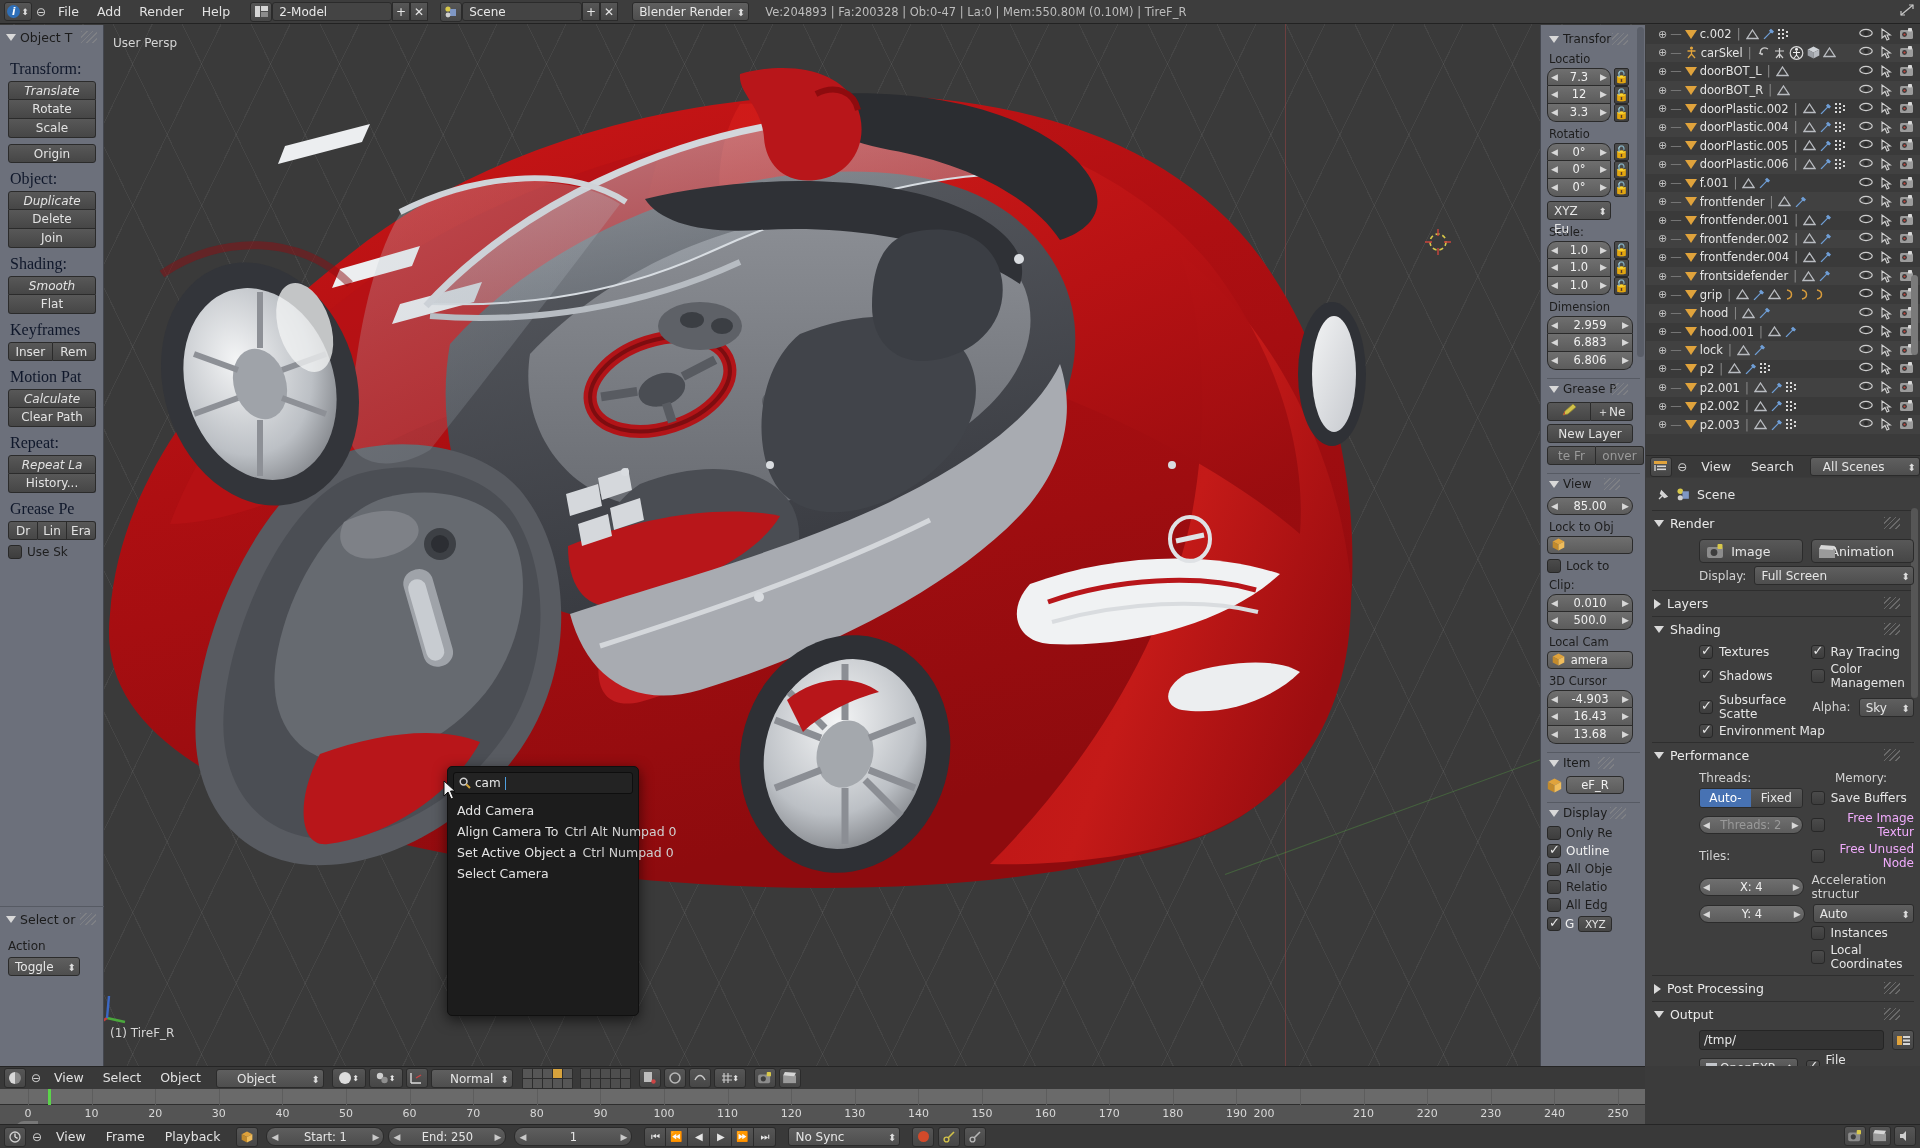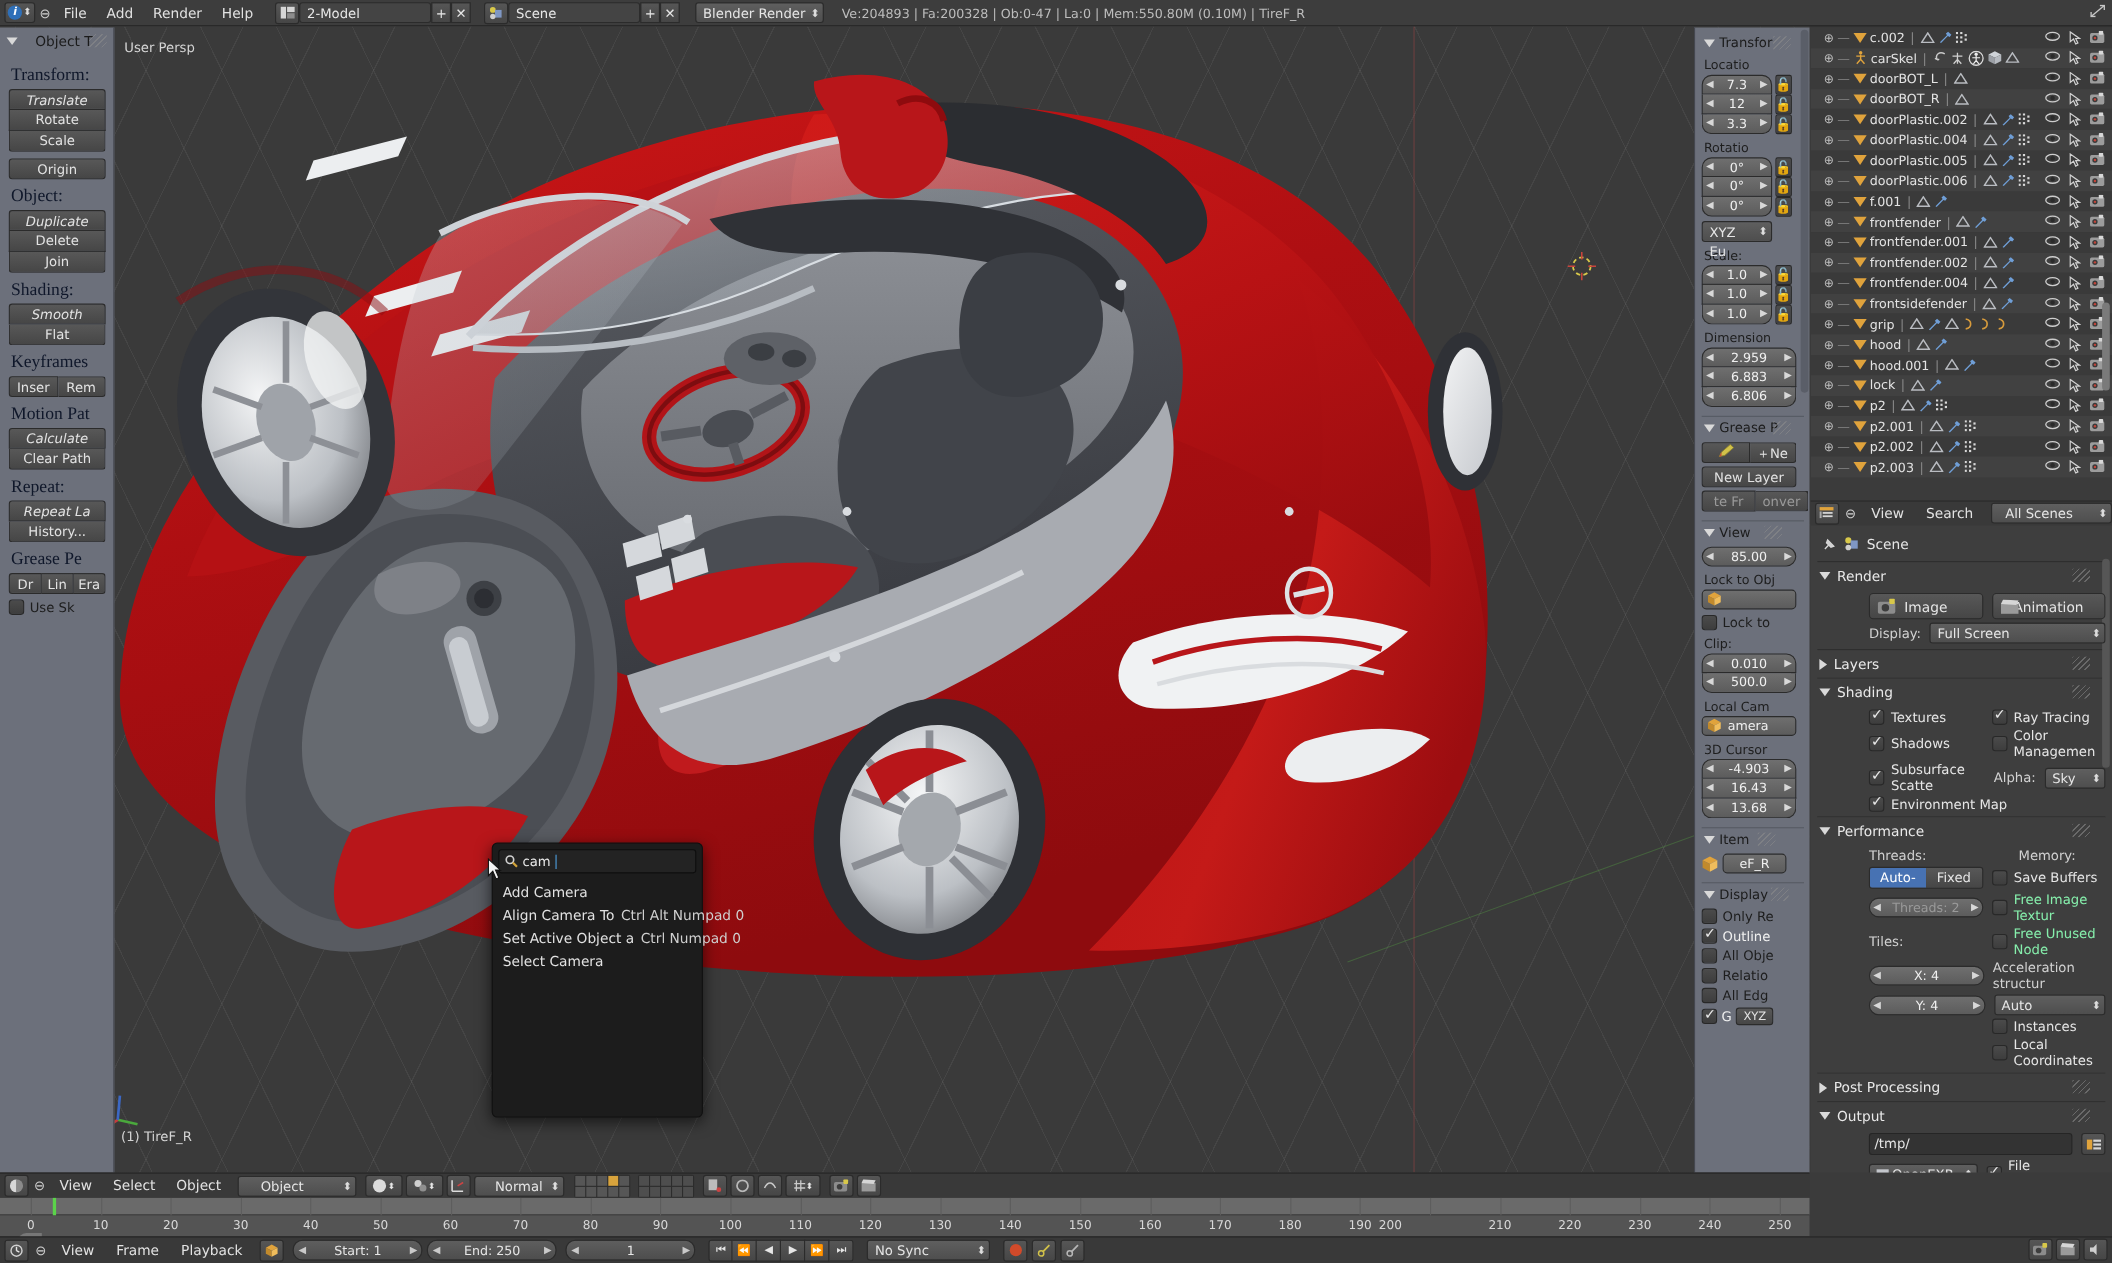--- a/index.html
+++ b/index.html
@@ -86,21 +86,21 @@
            background:#1c1c1c; border:1px solid #101010; border-radius:5px; box-shadow:0 4px 14px rgba(0,0,0,.6); padding:5px;}
   #popup .srch { height:22px; background:#232323; border:1px solid #0e0e0e; border-radius:3px; display:flex; align-items:center; padding:0 5px; gap:4px;}
   #popup .srch .txt{ color:#e8e8e8; font-size:12px;}
   #popup .caret{ width:1px; height:13px; background:#4f9fe0; display:inline-block;}
   #popup .row { display:flex; font-size:12.5px; color:#e2e2e2; line-height:21px; padding:0 4px; white-space:nowrap;}
   #popup .row .sc{ color:#cfcfcf; margin-left:6px;}
   #mousecursor { position:absolute; left:443px; top:756px; width:14px; height:20px; }
 
   
   #ltool { position:absolute; left:0; top:25px; width:104px; height:1041px; background:#6c707b; border-right:1px solid #44474f;}
-  #ltool .hdr { display:flex; align-items:center; gap:16px; padding:5px 4px 8px 6px; position:relative;}
+  #ltool .hdr { display:flex; align-items:center; gap:4px; padding:5px 4px 8px 6px; position:relative;}
   #ltool .grp { padding:0 8px 0 8px; }
   #ltool .grptitle { font-size:16px; color:#0f172a; margin:7px 0 3px 2px;font-family:Liberation Serif, serif;}
   #ltool .b { width:88px; }
   #ltool .bstack .b { border-radius:0; }
   #ltool .bstack .b:first-child { border-radius:3px 3px 0 0;font-style:italic; }
   #ltool .bstack .b:last-child { border-radius:0 0 3px 3px; }
   #ltool .bstack .b:not(:first-child){ border-top:none; }
   #ltool .brow { display:flex; width:88px; }
   #ltool .brow .b { border-radius:0; flex:1 1 0; min-width:0; }
   #ltool .brow .b:first-child{ border-radius:3px 0 0 3px;}
@@ -137,21 +137,21 @@
   .tri-mesh { width:0;height:0;border-left:6px solid transparent;border-right:6px solid transparent;border-top:9px solid #e0a33c;}
   #outhdr { position:absolute; left:1646px; top:455px; width:274px; height:22px; background:#393939; display:flex; align-items:center; gap:4px; padding-left:4px; border-top:1px solid #2a2a2a;}
 
   
   #props { position:absolute; left:1646px; top:478px; width:274px; height:588px; background:#3e3e3e; padding:4px 6px 0 6px; overflow:hidden;}
   #props .breadcrumb{ display:flex; align-items:center; gap:6px; padding:5px 2px 8px 4px; font-size:12.5px;}
   #props .sechdr{ display:flex; align-items:center; gap:6px; font-size:12.5px; color:#e9e9e9; padding:5px 0 5px 2px; position:relative;}
   #props .row{ display:flex; align-items:center; gap:8px; margin:3px 0;padding-left:47px;}
   #props .bigbtn{ flex:1 1 0; height:24px; line-height:23px; background:linear-gradient(#585858,#464646); border:1px solid #2b2b2b; border-radius:4px; text-align:center; font-size:12.5px; position:relative;}
   #props .ck{ display:flex; align-items:center; gap:6px; font-size:12px; width:128px;}
-  #props .ck.dim span{ color:#86efac;}
+  #props .ck.dim span{ color:#f0abfc;text-align:right;}
   #props .tog { display:flex; width:128px; height:20px; border:1px solid #2b2b2b; border-radius:3px; overflow:hidden;}
   #props .tog div{ flex:1; text-align:center; line-height:19px; font-size:12px;}
   #props .tog .a{ background:#4772b3; color:#fff;}
   #props .tog .b{ background:linear-gradient(#585858,#464646);}
   #props .scrollbar{ position:absolute; right:2px; top:30px; width:7px; height:190px; background:#565656; border-radius:4px;}
   .pathfield{ background:#333; border:1px solid #252525; border-radius:3px; height:20px; line-height:19px; padding:0 4px; font-size:12px; color:#e6e6e6; flex:1;}
 
   
   #vp3dhdr { position:absolute; left:0; top:1066px; width:1645px; height:23px; background:#393939; display:flex; align-items:center; gap:3px; padding-left:4px; border-top:1px solid #252525;}
   
@@ -529,20 +529,31 @@
       <div class="btn b">Dr</div>
       <div class="btn b">Lin</div>
       <div class="btn b">Era</div>
     </div>
     <div class="ckrow">
       <span class="chk"></span>
       <span>Use Sk</span>
     </div>
   </div>
 
+  <div style="position:absolute;left:0;bottom:0;width:104px;height:160px;border-top:1px solid #565a63;">
+    <div class="hdr">
+      <span class="tri"></span>
+      <span style="color:#1b1b1b;font-size:12.5px;">Select or</span>
+      <span class="diag" style="right:8px;top:6px;"></span>
+    </div>
+    <div style="padding:4px 8px;">
+      <div style="font-size:12px;color:#1d1d1d;margin-bottom:4px;">Action</div>
+      <div class="dd" style="width:72px;">Toggle</div>
+    </div>
+  </div>
 </div>
 
 <div id="npanel">
   <div class="scrollbar"></div>
   <div class="inner">
     <div class="hdr">
       <span class="tri"></span>
       <span style="color:#1b1b1b;">Transfor</span>
       <span class="diag" style="right:12px;top:1px;"></span>
     </div>

